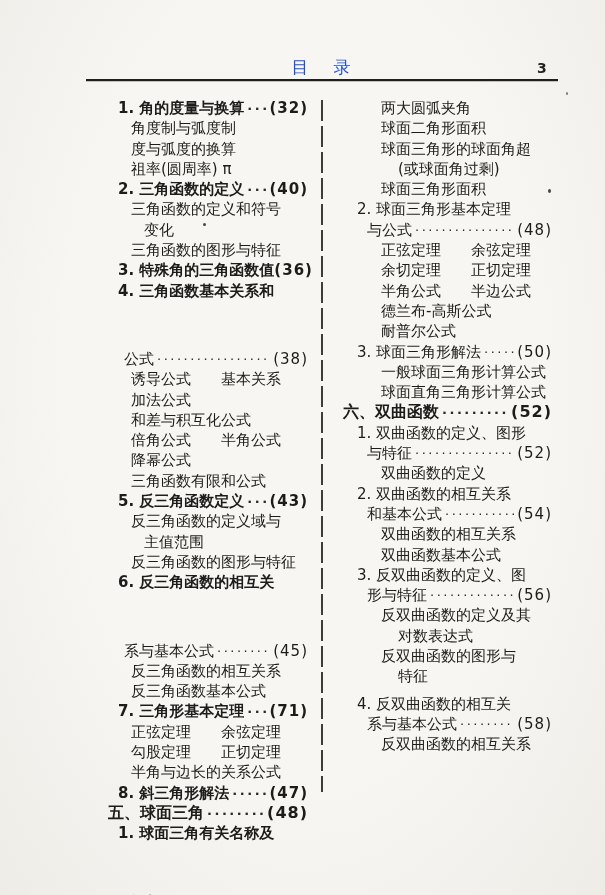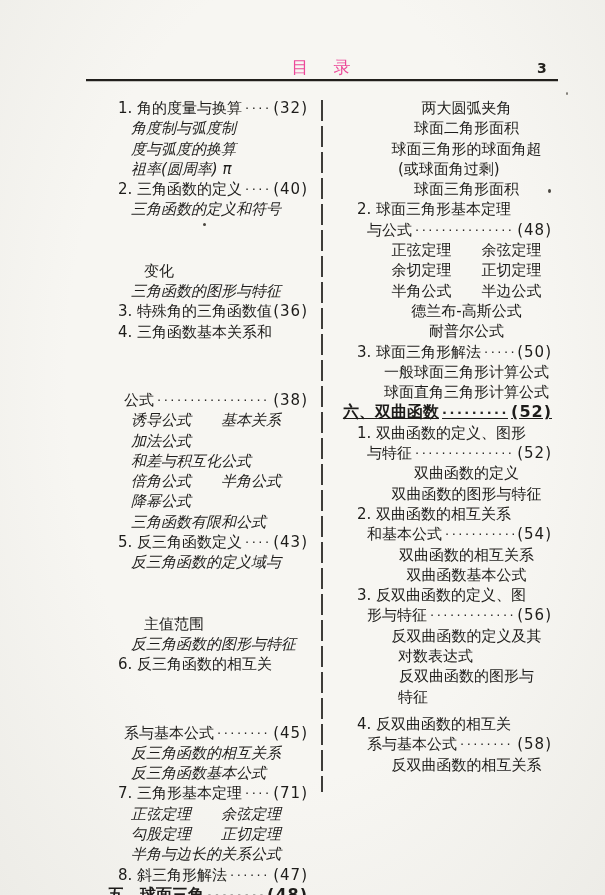--- a/index.html
+++ b/index.html
@@ -4,21 +4,21 @@
 <style>
   html,body{margin:0;padding:0;}
   body{
     width:605px;height:895px;position:relative;overflow:hidden;
     background:radial-gradient(ellipse at 50% 42%, #f7f6f2 55%, #edece7 100%);
     font-family:"DejaVu Sans","Liberation Sans",sans-serif;
     color:#1d1c1a;
   }
   .page-title{
     position:absolute;top:56px;left:88px;width:470px;
-    text-align:center;font-size:17px;letter-spacing:4px;color:#ec4899;
+    text-align:center;font-size:17px;letter-spacing:4px;color:#1d4ed8;
   }
   .page-no{
     position:absolute;top:60px;left:537px;font-size:14px;font-weight:bold;color:#25231f;
   }
   .header-rule{
     position:absolute;top:79px;left:86px;width:472px;height:2px;
     background:#211f1c;box-shadow:0 1px 0 rgba(40,38,34,.25);
   }
   .col-divider{
     position:absolute;left:321px;top:100px;width:2px;height:692px;
@@ -32,29 +32,29 @@
   .line{display:flex;align-items:baseline;height:20.3px;line-height:20.3px;white-space:nowrap;}
   .line .t{white-space:pre;}
   .line .pg{flex:0 0 auto;letter-spacing:1px;}
   .dots{flex:1 1 auto;overflow:hidden;white-space:nowrap;margin:0 3px;color:#2a2825;}
   .dots::after{content:"········································";letter-spacing:2.5px;font-size:13px;}
   .spacer{flex:1 1 auto;}
   .bold{font-weight:bold;font-size:16px;}
   .gap{margin-top:7px;}
   
   .col-left .sec{padding-left:20px;}
-  .col-left .num{padding-left:30px;}
+  .col-left .num{padding-left:30px;font-weight:bold;}
   .col-left .cont{padding-left:36px;margin-top:48px;}
-  .col-left .sub{padding-left:43px;font-style:italic;}
-  .col-left .sub2{padding-left:56px;margin-top:41px;}
+  .col-left .sub{padding-left:43px;}
+  .col-left .sub2{padding-left:56px;}
   
-  .col-right .sec{padding-left:13px;text-decoration:underline;}
+  .col-right .sec{padding-left:13px;}
   .col-right .num{padding-left:27px;}
   .col-right .cont{padding-left:37px;}
-  .col-right .sub{padding-left:51px;justify-content:center;}
+  .col-right .sub{padding-left:51px;}
   .col-right .sub2{padding-left:68px;}
   .speck{position:absolute;background:#4a463f;border-radius:50%;}
   .speck1{left:548px;top:189px;width:3px;height:4px;}
   .speck2{left:203px;top:223px;width:3px;height:3px;}
   .speck3{left:566px;top:92px;width:2px;height:3px;opacity:.7;}
 </style>
 </head>
 <body>
 
 <div>
@@ -245,23 +245,20 @@
         <span class="t">1. 双曲函数的定义、图形</span>
       </div>
       <div class="line cont">
         <span class="t">与特征</span>
         <span class="dots"></span>
         <span class="pg">(52)</span>
       </div>
       <div class="line sub">
         <span class="t">双曲函数的定义</span>
       </div>
-      <div class="line sub">
-        <span class="t">双曲函数的图形与特征</span>
-      </div>
       <div class="line num">
         <span class="t">2. 双曲函数的相互关系</span>
       </div>
       <div class="line cont">
         <span class="t">和基本公式</span>
         <span class="dots"></span>
         <span class="pg">(54)</span>
       </div>
       <div class="line sub">
         <span class="t">双曲函数的相互关系</span>

